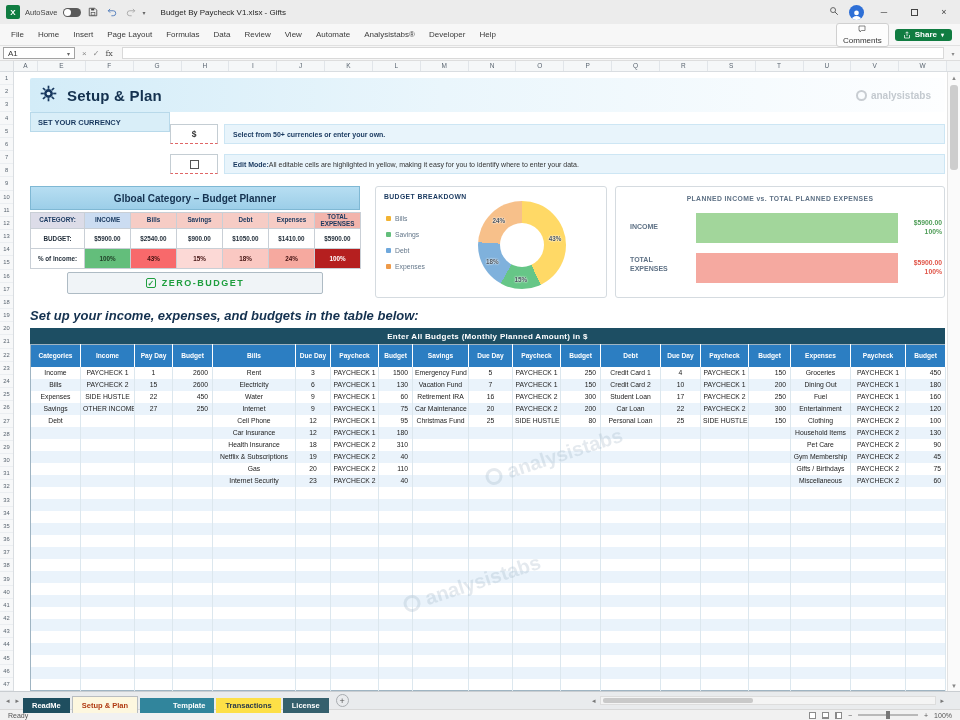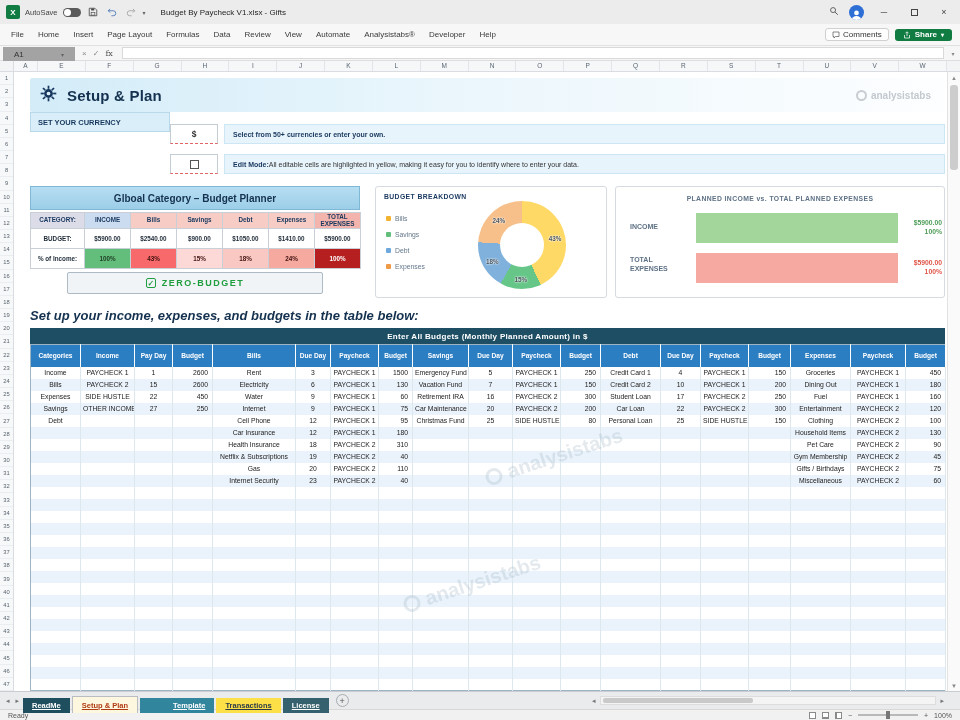--- a/index.html
+++ b/index.html
@@ -25,28 +25,28 @@
   .win-btn { width:20px; text-align:center; color:#444; font-size:9px; line-height:22px; }
   .maxbox { display:inline-block; width:7px; height:7px; border:1px solid #444; vertical-align:middle; }
 
   
   .ribbonbar { display:flex; align-items:center; height:22px; background:#F7F7F7;
     border-bottom:1px solid #E1E1E1; padding:0 4px; font-size:8px; color:#3B3B3B; }
   #ribbon-tabs { display:flex; align-items:center; }
   .rtab { padding:0 7px; line-height:21px; white-space:nowrap; }
   .ribbon-right { margin-left:auto; display:flex; gap:6px; align-items:center; padding-right:4px; }
   .comments-btn { display:flex; align-items:center; gap:3px; border:1px solid #D0D0D0;
-    border-radius:3px; padding:1px 6px; background:#FDFDFD; color:#333; }
+    border-radius:3px; padding:1px 6px; background:#FDFDFD; color:#333;flex-direction:column; }
   .share-btn { display:flex; align-items:center; gap:4px; background:#107C41; color:#fff;
     border-radius:3px; padding:1.5px 8px; font-weight:bold; }
 
   
   .formulabar { display:flex; align-items:stretch; height:15px; background:#F6F6F6;
     border-bottom:1px solid #DDD; font-size:8px; }
-  .namebox { width:72px; background:#fff; border:7px solid #a3a3a3; margin:1px 0 1px 3px;
+  .namebox { width:72px; background:#fff; border:1px solid #a3a3a3; margin:1px 0 1px 3px;
     display:flex; align-items:center; justify-content:space-between; padding:0 4px; color:#333; }
   .fbar-icons { display:flex; align-items:center; gap:6px; padding:0 7px; color:#8A8A8A; }
   .fx { font-family:"DejaVu Serif", serif; color:#555; }
   .finput { flex:1; background:#fff; border:1px solid #D9D9D9; margin:1px 2px; }
   .fexp { width:14px; display:flex; align-items:center; justify-content:center; color:#888; font-size:6px; }
 
   
   .headrow { display:flex; height:11px; background:#F5F7F8; border-bottom:1px solid #D9DDE1;
     font-size:6.5px; color:#5A6570; }
   .corner { width:14px; flex:0 0 14px; border-right:1px solid #D9DDE1; background:#F2F4F5; }
@@ -142,21 +142,21 @@
   .watermark { position:absolute; display:flex; align-items:center; gap:6px; color:#9FB3C5;
     opacity:.28; font-weight:bold; font-size:20px; transform:translate(-50%,-50%) rotate(-18deg);
     pointer-events:none; white-space:nowrap; }
   .wm-ring { width:17px; height:17px; border:3.5px solid #9FB3C5; border-radius:50%; }
 
   
   .tabstrip { display:flex; align-items:center; height:18px; background:#E9EBED;
     border-top:1px solid #C9CDD1; padding-left:4px; font-size:7.5px; gap:2px; }
   .tsnav { color:#777; font-size:7px; padding:0 2px; }
   .stab { padding:0 9px; height:15px; margin-top:8px; font-weight:bold;
-    display:flex; align-items:center; white-space:nowrap;text-decoration:underline; }
+    display:flex; align-items:center; white-space:nowrap; }
   .stab.active { height:17px; border:1px solid #B9BDC1; border-bottom:none; }
   .addtab { width:13px; height:13px; border:1px solid #A8ACB0; border-radius:50%; margin-left:5px;
     display:flex; align-items:center; justify-content:center; color:#555; font-size:9px; }
   .hscroll { margin-left:auto; display:flex; align-items:center; gap:2px; padding-right:14px; width:370px; }
   .hs-track { flex:1; height:9px; background:#F4F4F4; border:1px solid #DDD; position:relative; }
   .hs-thumb { position:absolute; left:2px; top:1px; width:45%; height:5px; background:#C9C9C9; border-radius:2px; }
 
   .statusbar { display:flex; align-items:center; height:11px; background:#F1F1F1;
     border-top:1px solid #D8D8D8; font-size:7px; color:#555; padding:0 8px; gap:8px; }
   .sb-right { margin-left:auto; display:flex; align-items:center; gap:6px; }

